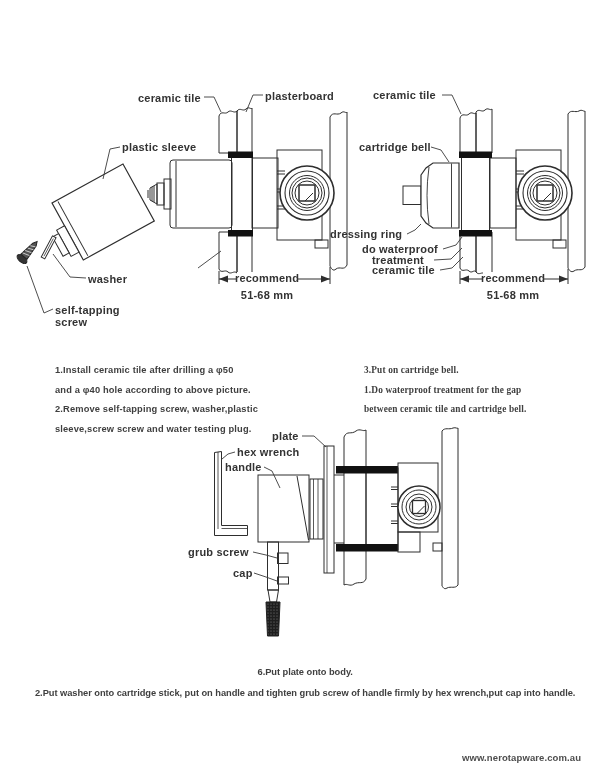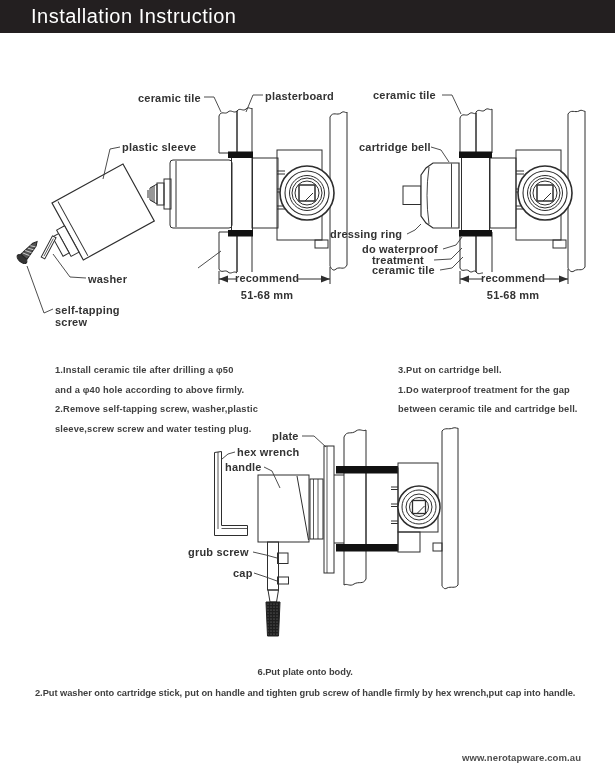--- a/index.html
+++ b/index.html
@@ -9,35 +9,32 @@
           display:flex;align-items:center;}
   #header .title{color:#fff;font-size:20px;letter-spacing:0.5px;padding-left:31px;font-weight:400;}
   svg{position:absolute;left:0;}
   #svg-top{top:33px;}
   #svg-bottom{top:418px;}
   .lbl{font:bold 11px "Liberation Sans",sans-serif;fill:#333;letter-spacing:0.2px;}
   .lbl-mid{text-anchor:middle;}
   .instr{position:absolute;font:bold 9.3px "Liberation Sans",sans-serif;color:#3f3f3f;
          letter-spacing:0.15px;white-space:nowrap;margin-top:20px;}
   .instr-left{left:55px;top:341px;line-height:19.6px;}
-  .instr-right{left:398px;top:341px;line-height:19.6px;}
+  .instr-right{left:364px;top:341px;line-height:19.6px;font-family:Liberation Serif, serif;}
   .instr-bottom{left:35px;top:642px;line-height:20.5px;letter-spacing:-0.05px;text-align:center;}
   .footer-url{position:absolute;left:462px;top:752px;font:bold 9.5px "Liberation Sans",sans-serif;
               color:#4d4d4d;letter-spacing:0.1px;}
   .ldr{stroke:#3a3a3a;stroke-width:0.9;fill:none;}
   .ln{stroke:#2e2e2e;stroke-width:1;fill:none;}
 </style>
 </head>
 <body>
 
 <div id="page">
 
-  <div id="header">
-    <span class="title">Installation Instruction</span>
-  </div>
 
   <svg id="svg-top" width="615" height="302" viewBox="0 33 615 302">
     <defs>
       <pattern id="h1" patternUnits="userSpaceOnUse" width="5.5" height="5.5">
         <path d="M0,5.5 L5.5,0" stroke="#3a3a3a" stroke-width="0.9" fill="none"></path>
       </pattern>
       <pattern id="h2" patternUnits="userSpaceOnUse" width="3" height="3">
         <path d="M0,3 L3,0" stroke="#3a3a3a" stroke-width="0.7" fill="none"></path>
       </pattern>
       <pattern id="th" patternUnits="userSpaceOnUse" width="3.2" height="4">
@@ -181,21 +178,21 @@
         <path d="M568,279 L559,275.5 V282.5 Z" fill="#2e2e2e"></path>
         <rect x="483" y="272" width="61" height="13" fill="#fff"></rect>
         <text class="lbl lbl-mid" x="513" y="282">recommend</text>
         <text class="lbl lbl-mid" x="513" y="299">51-68 mm</text>
       </g>
     </g>
   </svg>
 
   <div class="instr instr-left">
     <div>1.Install ceramic tile after drilling a φ50</div>
-    <div>and a φ40 hole according to above firmly.</div>
+    <div>and a φ40 hole according to above picture.</div>
     <div>2.Remove self-tapping screw, washer,plastic</div>
     <div>sleeve,screw screw and water testing plug.</div>
   </div>
   <div class="instr instr-right">
     <div>3.Put on cartridge bell.</div>
     <div>1.Do waterproof treatment for the gap</div>
     <div>between ceramic tile and cartridge bell.</div>
   </div>
 
   <svg id="svg-bottom" width="615" height="225" viewBox="0 418 615 225">

